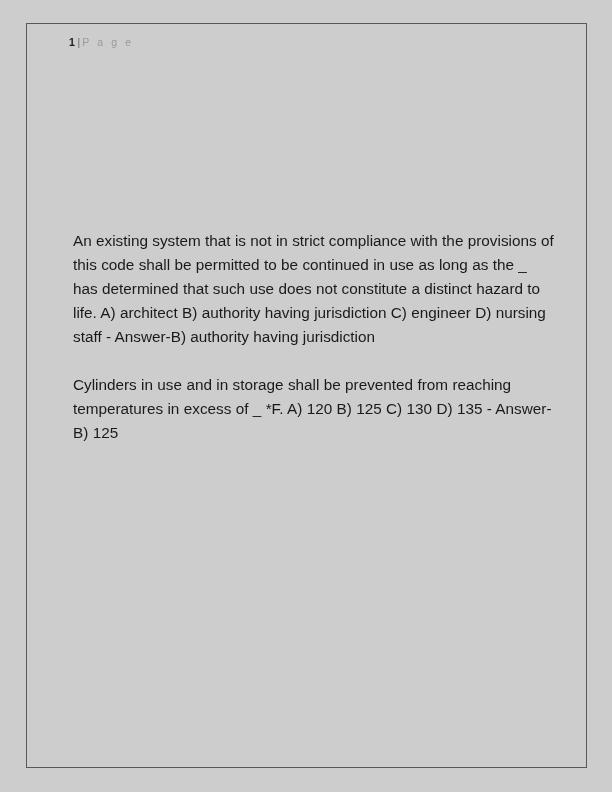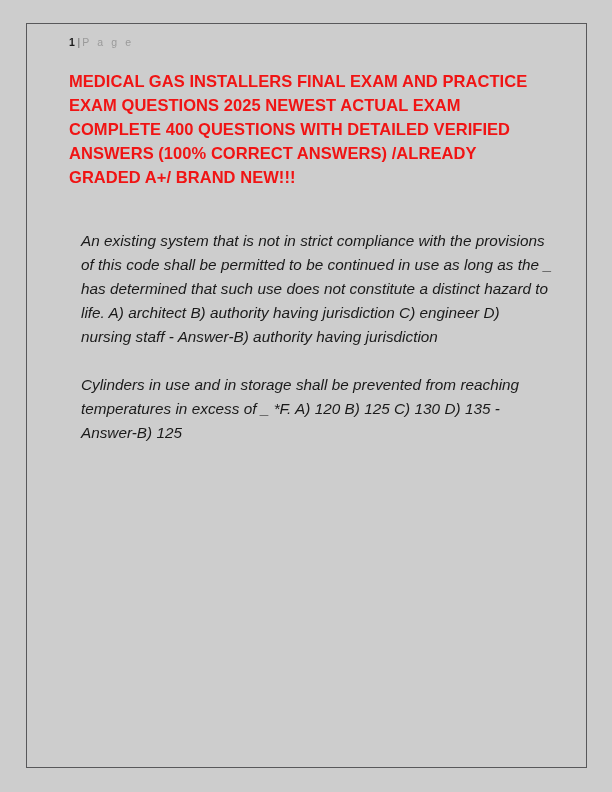--- a/index.html
+++ b/index.html
@@ -86,46 +86,44 @@
   }
 
   
   .doc-body {
     position: absolute;
     left: 42px;
     top: 205px;
     width: 485px;
   }
   .qa-para {
-    margin: 0 0 24px 12px;
+    margin: 0 0 24px 4px;
     color: #1a1a1a;
     font-size: 15.3px;
     line-height: 24px;
     text-align: left;
     word-spacing: 0.1px;
-    font-style: italic;
   }
   .qa-para:last-child {
     margin-bottom: 0;
   }
 </style>
 </head>
 <body>
 
 <div class="page-canvas">
 
   <div class="page-frame"></div>
 
   <div class="page-inner">
 
     <div class="page-number-line">
       <span class="pg-num">1</span><span class="pg-sep">|</span><span class="pg-word">P a g e</span>
     </div>
 
-    <h1 class="doc-title">MEDICAL GAS INSTALLERS FINAL EXAM AND PRACTICE EXAM QUESTIONS 2025 NEWEST ACTUAL EXAM COMPLETE 400 QUESTIONS WITH DETAILED VERIFIED ANSWERS (100% CORRECT ANSWERS) /ALREADY GRADED A+/ BRAND NEW!!!</h1>
 
     <div class="doc-body">
       <p class="qa-para">An existing system that is not in strict compliance with the provisions of this code shall be permitted to be continued in use as long as the _ has determined that such use does not constitute a distinct hazard to life. A) architect B) authority having jurisdiction C) engineer D) nursing staff - Answer-B) authority having jurisdiction</p>
       <p class="qa-para">Cylinders in use and in storage shall be prevented from reaching temperatures in excess of _ *F. A) 120 B) 125 C) 130 D) 135 - Answer-B) 125</p>
     </div>
 
   </div>
 </div>
 
 </body></html>

